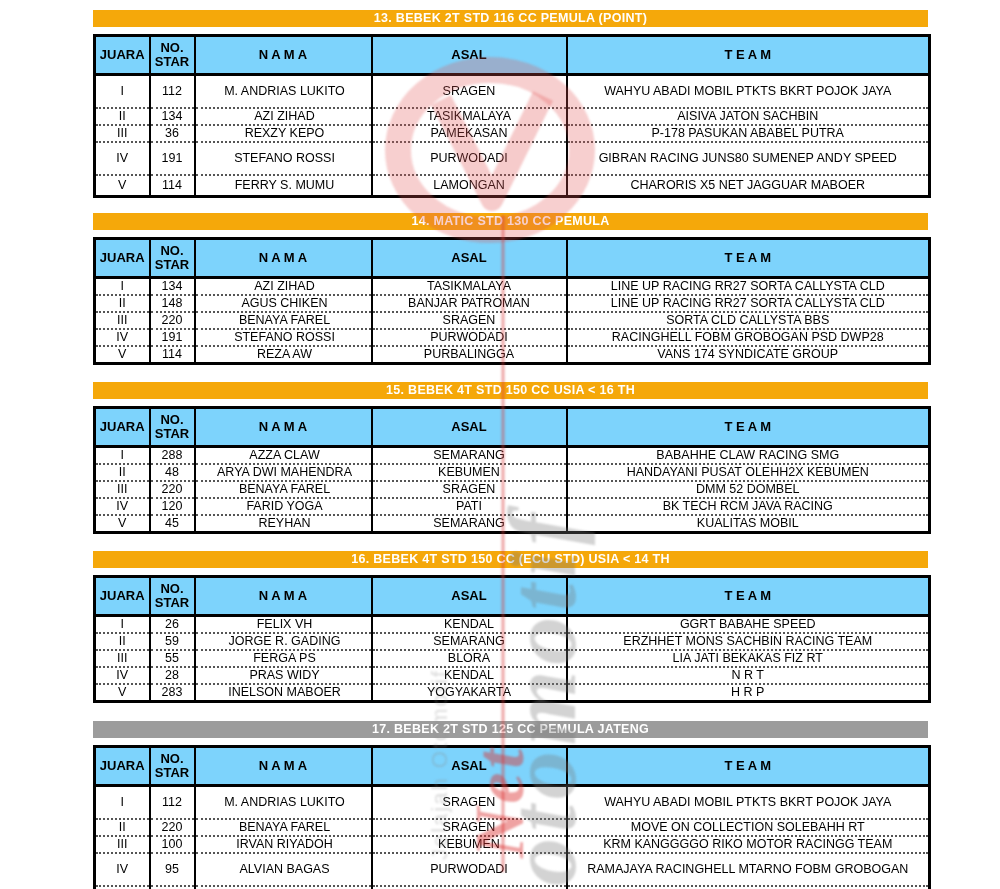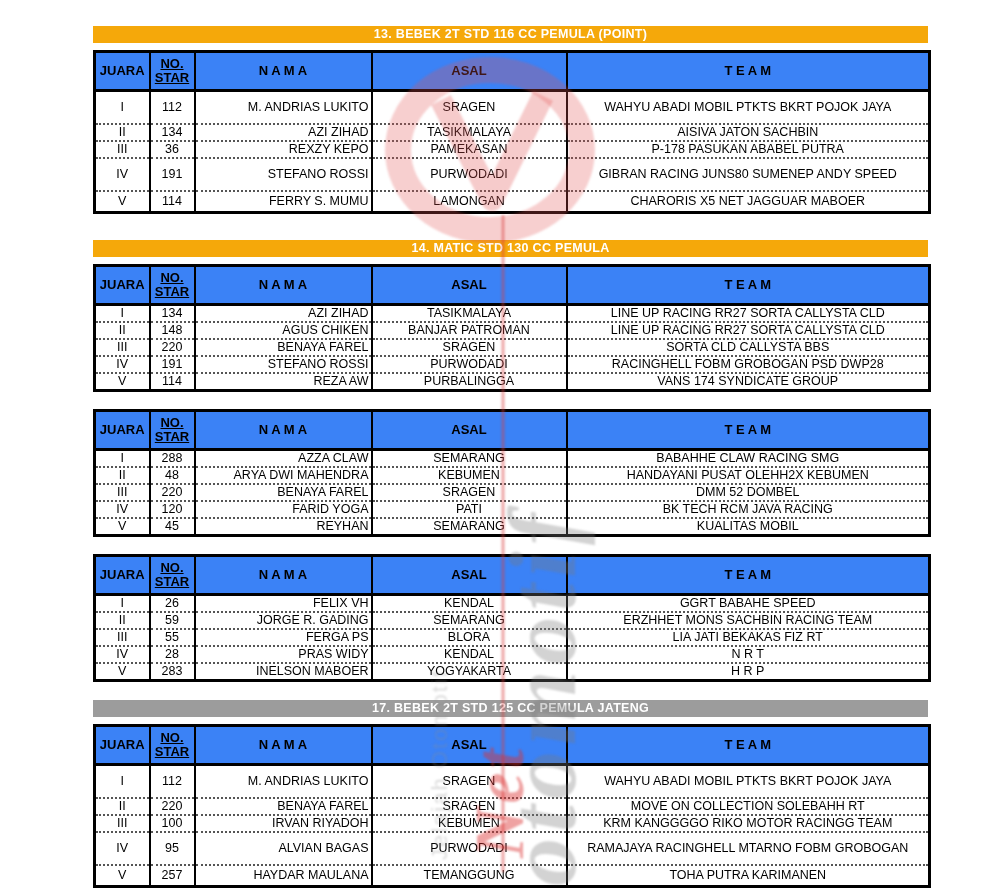--- a/index.html
+++ b/index.html
@@ -5,22 +5,22 @@
   html,body{margin:0;padding:0;}
   body{
     width:1000px;height:889px;
     background:#ffffff;
     font-family:"Liberation Sans", sans-serif;
     position:relative;
     overflow:hidden;
   }
   .sections{position:absolute;left:93px;top:0;width:835px;z-index:1;}
   .section{width:835px;}
-  .section:nth-child(1){margin-top:26px;}
-  .section:nth-child(2){margin-top:26px;}
+  .section:nth-child(1){margin-top:10px;}
+  .section:nth-child(2){margin-top:15px;}
   .section:nth-child(3){margin-top:17px;}
   .section:nth-child(4){margin-top:17px;}
   .section:nth-child(5){margin-top:18px;}
   .section-bar{
     height:17px;line-height:17px;
     background:#F5A80A;
     color:#ffffff;font-weight:bold;font-size:12.5px;
     text-align:center;letter-spacing:0.3px;
   }
   .section-bar.gray{background:#9C9C9C;}
@@ -30,41 +30,41 @@
     table-layout:fixed;
     background:transparent;
   }
   table{border:3px solid #000;}
   col.c-juara{width:55px;}
   col.c-nostar{width:45px;}
   col.c-nama{width:177px;}
   col.c-asal{width:195px;}
   col.c-team{width:363px;}
   th{
-    background:#3b82f6;
+    background:#7dd3fc;
     border:2px solid #000;
     border-bottom:3px solid #000;
     height:36px;
     font-size:13px;font-weight:bold;color:#000;
     text-align:center;vertical-align:middle;
     padding:0;line-height:1.1;
   }
   td{
     border-left:2px solid #000;border-right:2px solid #000;
     font-size:12.5px;color:#000;
     text-align:center;vertical-align:middle;
     padding:0 2px;line-height:1.05;
     white-space:nowrap;overflow:hidden;
   }
-  td.nama{text-align:right;padding-left:5px;}
+  td.nama{text-align:center;padding-left:5px;}
   tbody tr + tr td{border-top:2px dotted #555;}
   tr.normal td{height:15px;}
   tr.tall td{height:31px;}
   tr.medium td{height:19px;}
-  .nostar-l1,.nostar-l2{display:block;text-decoration:underline;}
+  .nostar-l1,.nostar-l2{display:block;}
   
   .watermark{
     position:absolute;left:0;top:0;width:1000px;height:889px;
     z-index:5;pointer-events:none;filter:blur(1px);
   }
 </style>
 </head>
 <body>
 
 <div class="sections" id="sections-root">
@@ -184,20 +184,21 @@
             <td>V</td>
             <td>114</td>
             <td class="nama">REZA AW</td>
             <td>PURBALINGGA</td>
             <td>VANS 174 SYNDICATE GROUP</td>
           </tr>
         </tbody>
       </table>
     </div>
     <div class="section">
+      <div class="section-bar"><span>15. BEBEK 4T STD 150 CC USIA &lt; 16 TH</span></div>
       <table>
         <colgroup>
           <col class="c-juara">
           <col class="c-nostar">
           <col class="c-nama">
           <col class="c-asal">
           <col class="c-team">
         </colgroup>
         <thead>
           <tr>
@@ -244,20 +245,21 @@
             <td>V</td>
             <td>45</td>
             <td class="nama">REYHAN</td>
             <td>SEMARANG</td>
             <td>KUALITAS MOBIL</td>
           </tr>
         </tbody>
       </table>
     </div>
     <div class="section">
+      <div class="section-bar"><span>16. BEBEK 4T STD 150 CC (ECU STD) USIA &lt; 14 TH</span></div>
       <table>
         <colgroup>
           <col class="c-juara">
           <col class="c-nostar">
           <col class="c-nama">
           <col class="c-asal">
           <col class="c-team">
         </colgroup>
         <thead>
           <tr>

